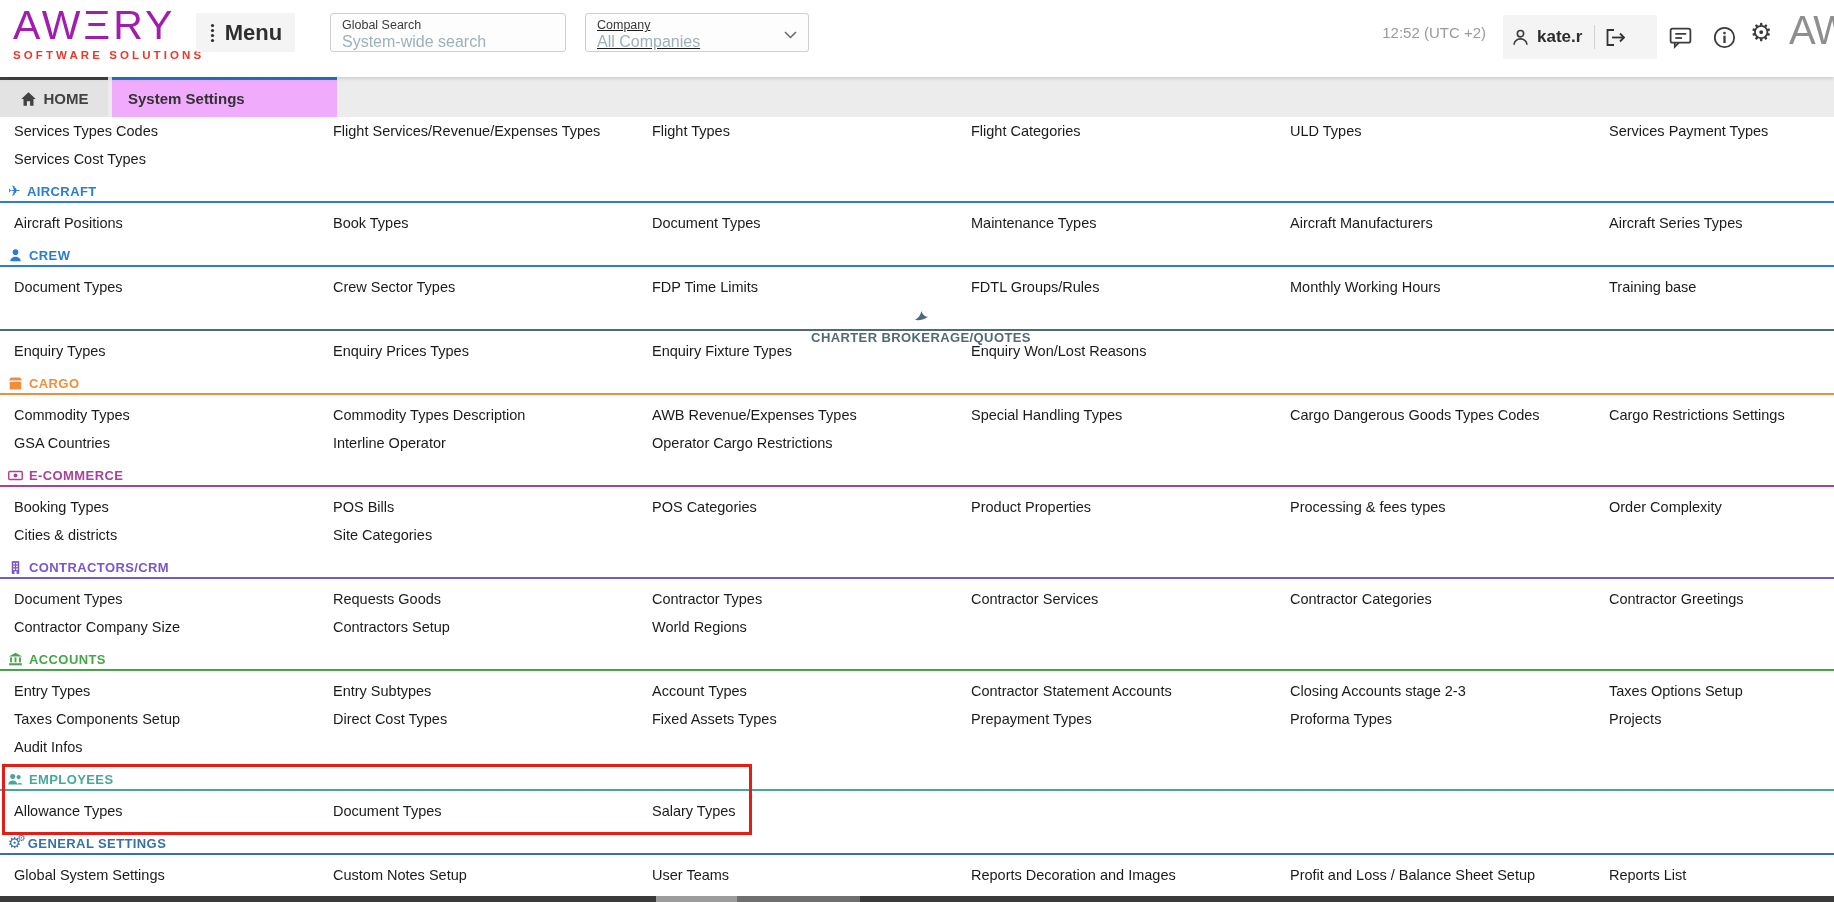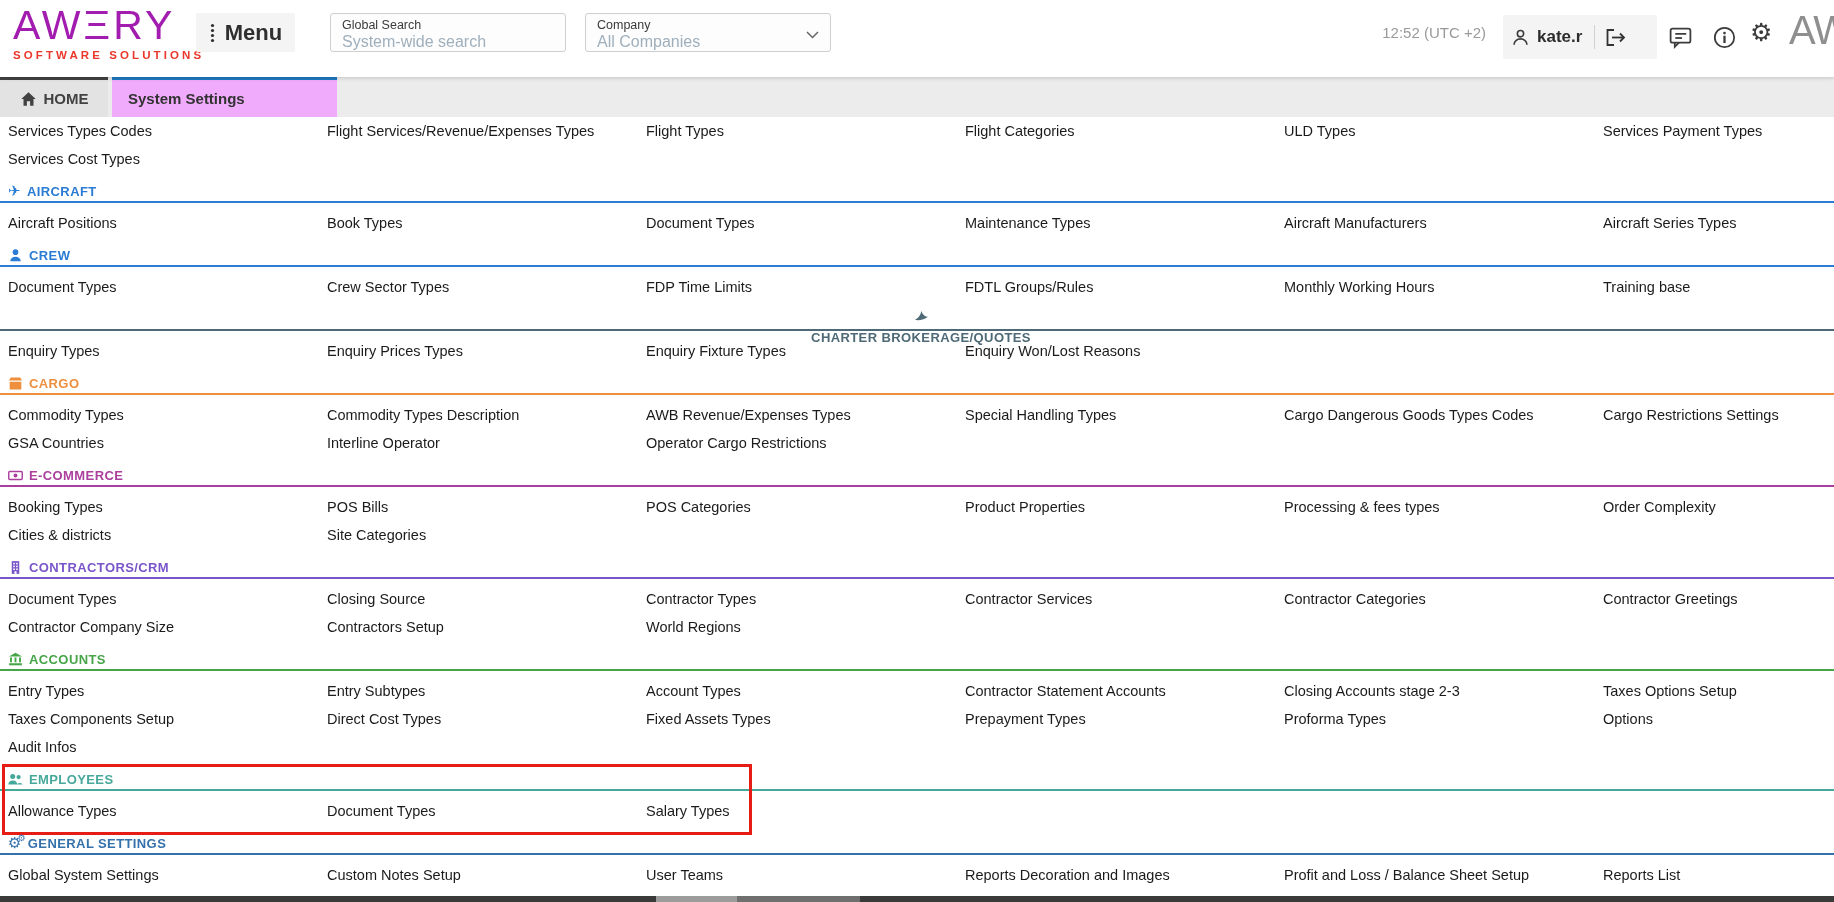--- a/index.html
+++ b/index.html
@@ -14,41 +14,41 @@
   .logo .brand{font-size:41px;letter-spacing:3px;color:#a21caf;font-weight:400;}
   .logo .tagline{font-size:11.5px;letter-spacing:3.1px;color:#ea382c;margin-top:4px;font-weight:700;}
   .menu-btn{position:absolute;left:196px;top:13px;width:99px;height:39px;background:#f4f4f4;
     border-radius:2px;display:flex;align-items:center;justify-content:center;gap:9px;cursor:pointer;}
   .menu-btn span{font-size:22px;font-weight:700;color:#2f2f2f;}
   .field{position:absolute;top:13px;height:39px;background:#fdfdfd;border:1px solid #cfcfcf;
     border-radius:3px;box-sizing:border-box;padding:4px 10px 0 11px;}
   .field .flabel{font-size:12.5px;color:#3a3a3a;}
   .field .fvalue{font-size:16px;color:#9fafbc;margin-top:1px;white-space:nowrap;}
   .search-box{left:330px;width:236px;}
-  .company-box{left:585px;width:246px;}
+  .company-box{left:585px;width:224px;text-decoration:underline;}
   .company-box .chev{position:absolute;right:11px;top:17px;}
   .time{position:absolute;right:348px;top:24px;font-size:15px;color:#9a9a9a;}
   .user-chip{position:absolute;left:1503px;top:15px;width:154px;height:44px;background:#f4f4f4;
     border-radius:2px;display:flex;align-items:center;padding:0 8px;box-sizing:border-box;cursor:pointer;}
   .user-chip .uname{font-size:17px;font-weight:700;color:#2d2d2d;margin-left:7px;}
   .user-chip .sep{width:1px;height:24px;background:#d2d2d2;margin:0 10px 0 12px;}
   .tb-icon{position:absolute;top:25px;cursor:pointer;}
   .watermark{position:absolute;left:1789px;top:8px;font-size:40px;color:#8f8f8f;
     letter-spacing:-1px;font-weight:400;white-space:nowrap;}
   
   .tabstrip{position:absolute;left:0;top:77px;width:1834px;height:40px;background:#ececec;z-index:4;}
   .tab{position:absolute;top:0;height:40px;box-sizing:border-box;display:flex;align-items:center;
     font-size:15px;font-weight:700;cursor:pointer;}
   .tab-home{left:0;width:108px;background:#e3e3e3;border-top:3px solid #424242;color:#424242;
     justify-content:center;gap:7px;}
   .tab-active{left:112px;width:225px;background:#f0abfc;border-top:3px solid #1e79c2;color:#323232;
     padding-left:16px;}
   
   .content{position:absolute;left:0;top:117px;width:1834px;}
-  .lgrid{display:grid;grid-template-columns:319px 319px 319px 319px 319px 1fr;padding-left:8px;}
+  .lgrid{display:grid;grid-template-columns:319px 319px 319px 319px 319px 1fr;padding-left:14px;}
   .lgrid .cell{line-height:28px;font-size:14.5px;height:28px;overflow:hidden;white-space:nowrap;}
   .cell span{cursor:pointer;}
   .section{margin-bottom:8px;position:relative;}
   .sec-header{height:20px;display:flex;align-items:center;gap:6px;padding-left:8px;
     font-size:13px;font-weight:700;letter-spacing:.4px;}
   .sec-underline{height:2px;width:100%;}
   .sec-grid{margin-top:6px;}
   .icon-span{display:inline-flex;align-items:center;}
   .uni-icon{font-family:"DejaVu Sans",sans-serif;line-height:1;}
   .hl-box{position:absolute;left:2px;top:-5px;width:750px;height:71px;
@@ -306,21 +306,21 @@
               <rect x="6.9" y="12" width="2.2" height="2.8"></rect>
             </g>
           </svg>
         </span>
         <span>CONTRACTORS/CRM</span>
       </div>
       <div class="sec-underline" style="background: rgb(122, 85, 201);"></div>
       <div class="sec-grid">
         <div class="lgrid">
           <div class="cell"><span>Document Types</span></div>
-          <div class="cell"><span>Closing Source</span></div>
+          <div class="cell"><span>Requests Goods</span></div>
           <div class="cell"><span>Contractor Types</span></div>
           <div class="cell"><span>Contractor Services</span></div>
           <div class="cell"><span>Contractor Categories</span></div>
           <div class="cell"><span>Contractor Greetings</span></div>
         </div>
         <div class="lgrid">
           <div class="cell"><span>Contractor Company Size</span></div>
           <div class="cell"><span>Contractors Setup</span></div>
           <div class="cell"><span>World Regions</span></div>
           <div class="cell"></div>
@@ -353,21 +353,21 @@
           <div class="cell"><span>Contractor Statement Accounts</span></div>
           <div class="cell"><span>Closing Accounts stage 2-3</span></div>
           <div class="cell"><span>Taxes Options Setup</span></div>
         </div>
         <div class="lgrid">
           <div class="cell"><span>Taxes Components Setup</span></div>
           <div class="cell"><span>Direct Cost Types</span></div>
           <div class="cell"><span>Fixed Assets Types</span></div>
           <div class="cell"><span>Prepayment Types</span></div>
           <div class="cell"><span>Proforma Types</span></div>
-          <div class="cell"><span>Options</span></div>
+          <div class="cell"><span>Projects</span></div>
         </div>
         <div class="lgrid">
           <div class="cell"><span>Audit Infos</span></div>
           <div class="cell"></div>
           <div class="cell"></div>
           <div class="cell"></div>
           <div class="cell"></div>
           <div class="cell"></div>
         </div>
       </div>

